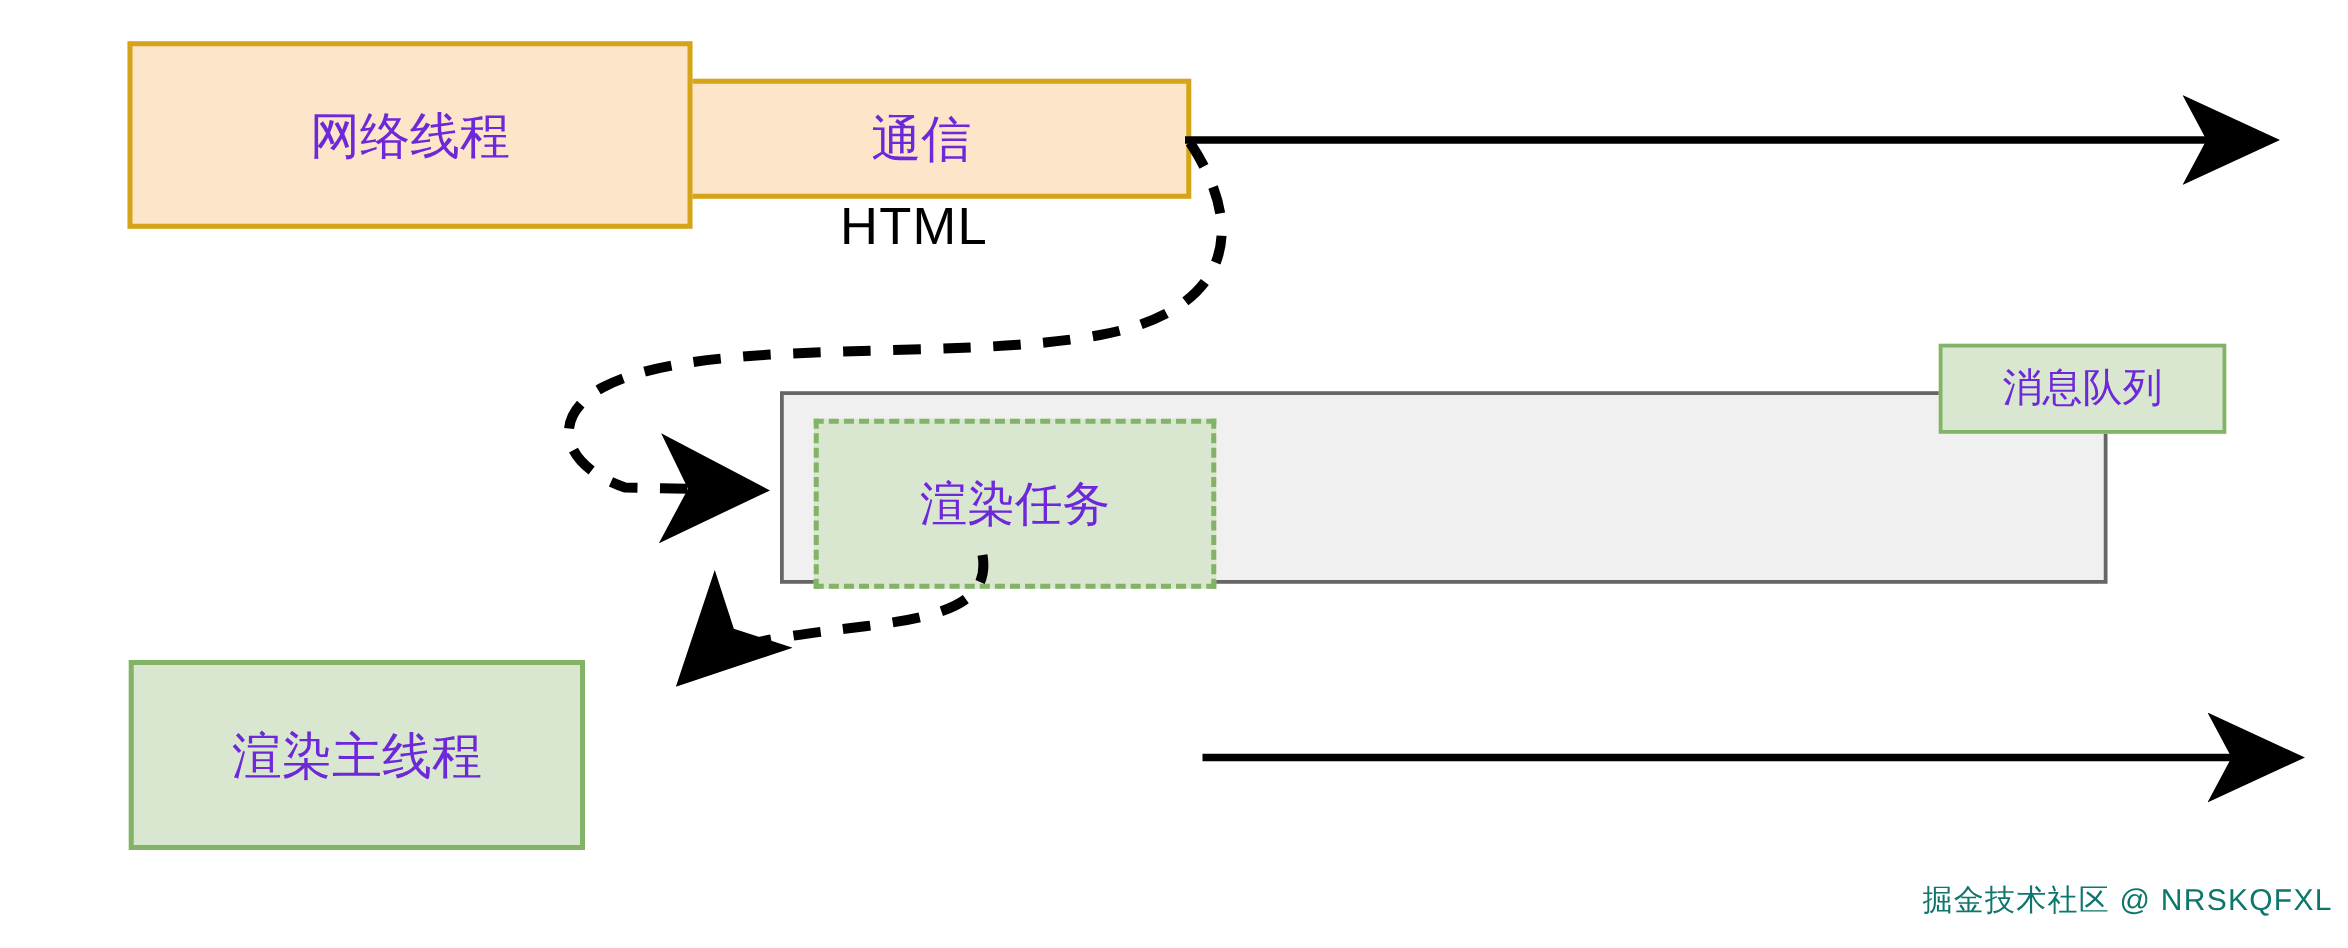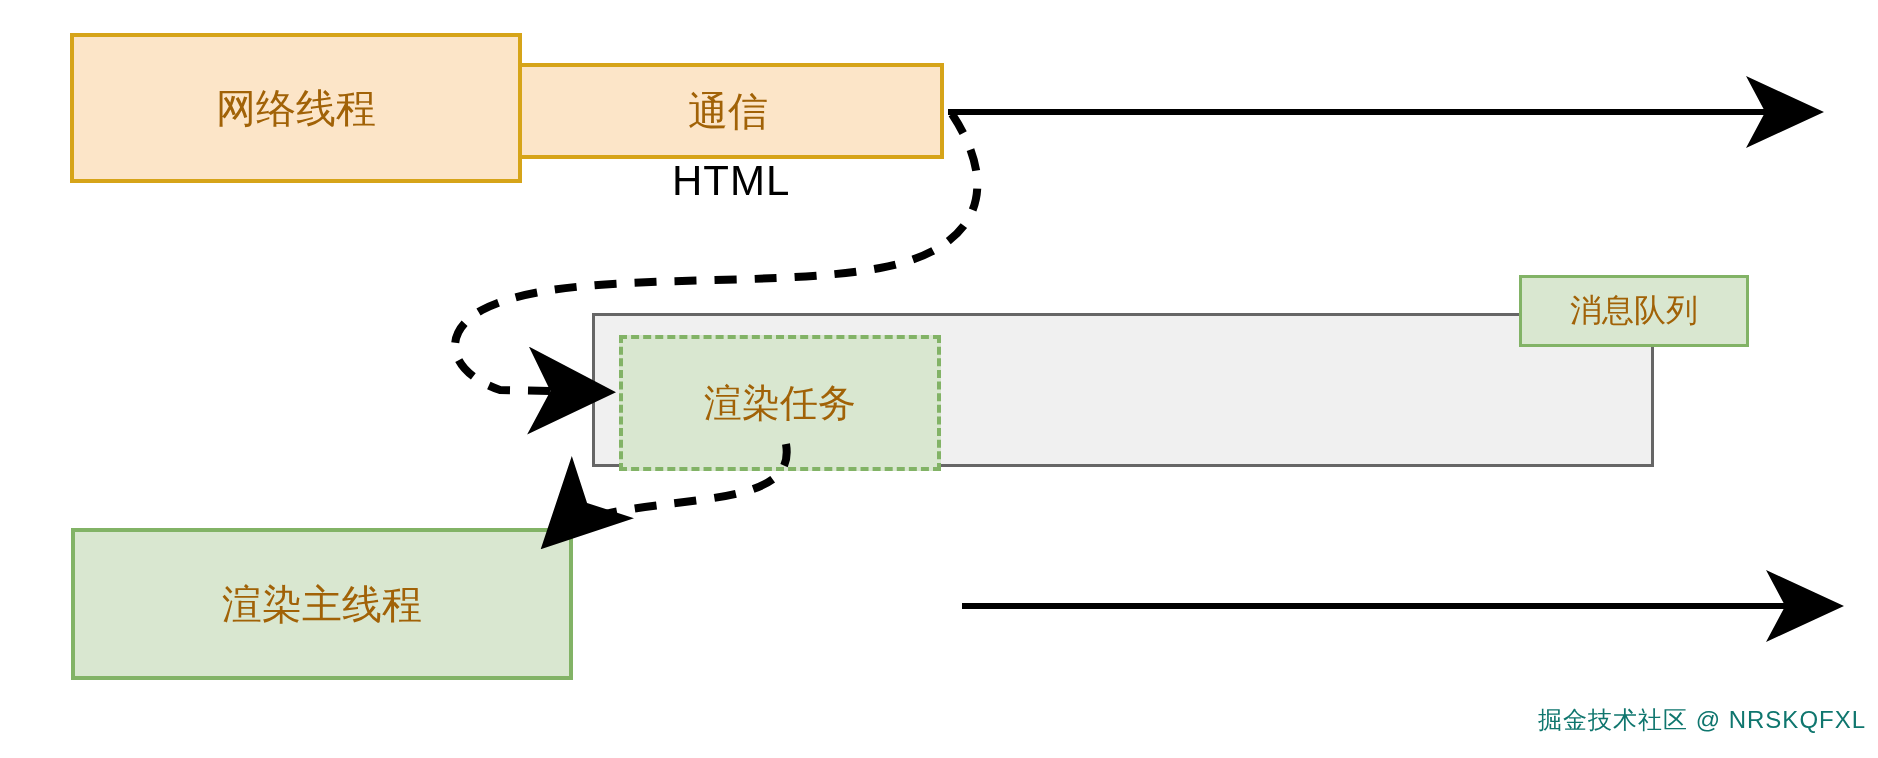--- a/index.html
+++ b/index.html
@@ -16,36 +16,37 @@
     height: 758px;
     background: #ffffff;
     overflow: hidden;
   }
   .box {
     position: absolute;
     box-sizing: border-box;
     display: flex;
     align-items: center;
     justify-content: center;
-    color: #a16207;
+    color: #6d28d9;
     white-space: nowrap;
+    margin-left: 32px;
   }
   
   #net-thread-box {
     left: 70px;
     top: 33px;
     width: 452px;
     height: 150px;
     background: #fce5c8;
     border: 4px solid #d6a419;
     font-size: 40px;
     z-index: 5;
   }
   #communicate-box {
-    left: 512px;
+    left: 489px;
     top: 63px;
     width: 432px;
     height: 96px;
     background: #fce5c8;
     border: 4px solid #d6a419;
     font-size: 40px;
     z-index: 4;
   }
   
   #msg-queue-box {
@@ -75,21 +76,21 @@
     height: 136px;
     background: #d9e7d0;
     border: 4px dashed #82b366;
     font-size: 38px;
     z-index: 3;
   }
   
   #render-main-thread-box {
     left: 71px;
     top: 528px;
-    width: 502px;
+    width: 365px;
     height: 152px;
     background: #d9e7d0;
     border: 4px solid #82b366;
     font-size: 40px;
     z-index: 5;
   }
   #render-box {
     left: 514px;
     top: 553px;
     width: 450px;

